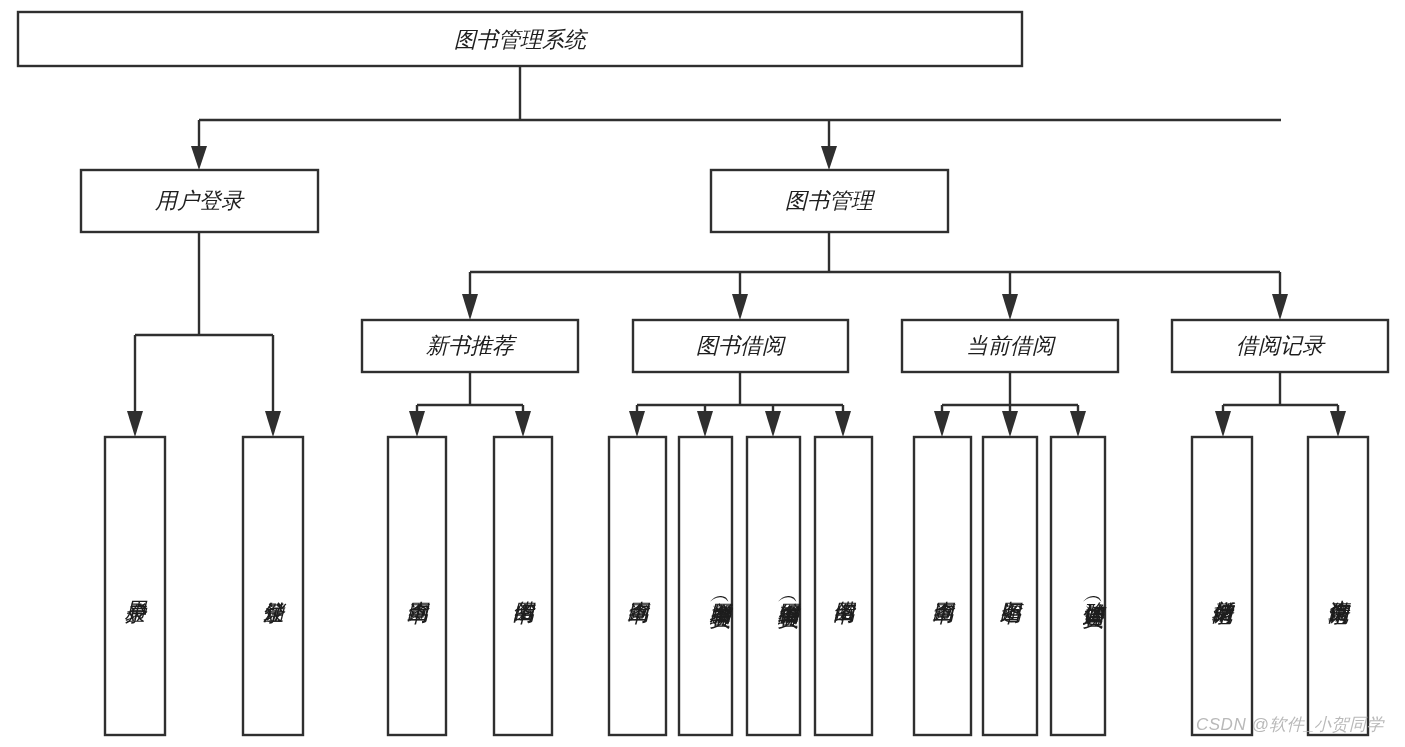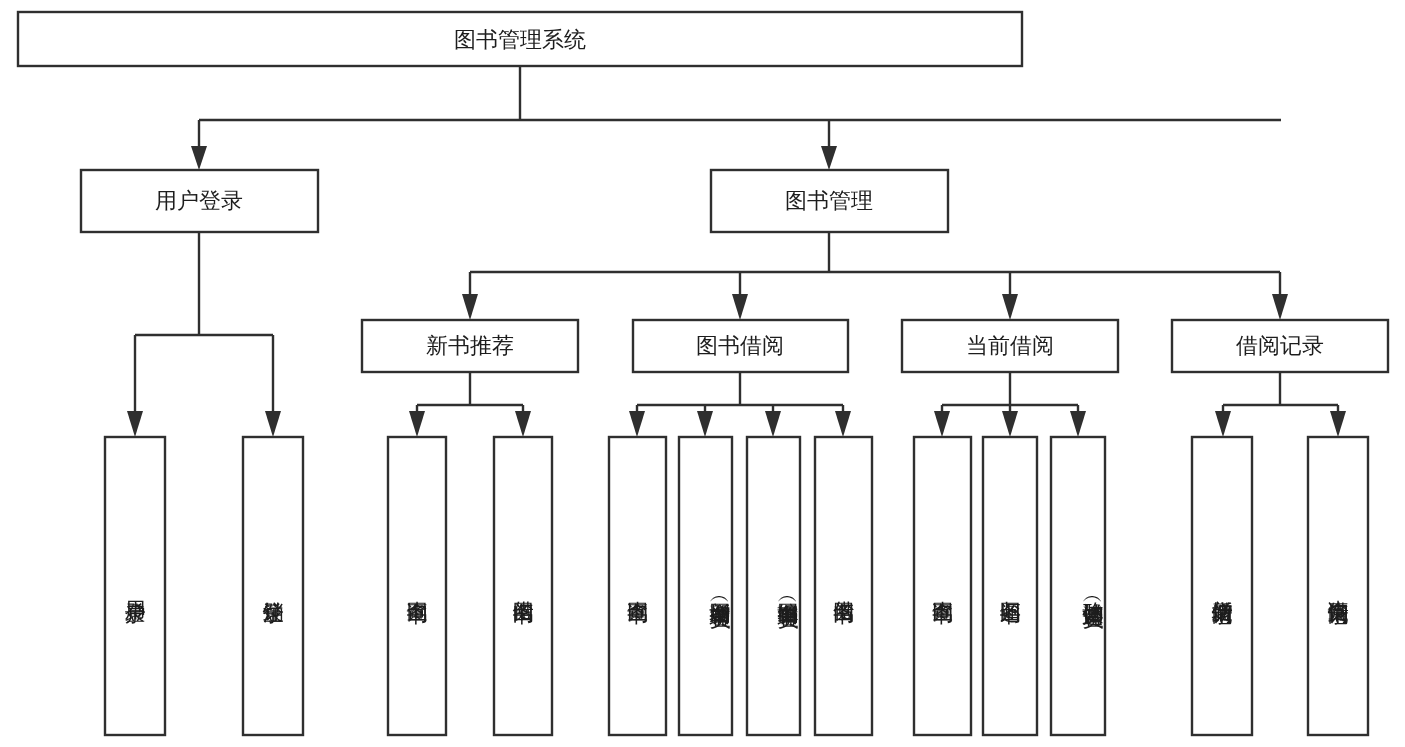--- a/index.html
+++ b/index.html
@@ -11,20 +11,21 @@
     width: 1405px;
     height: 747px;
     font-family: "Liberation Sans", "DejaVu Sans", sans-serif;
     overflow: hidden;
     position: relative;
   }
   #diagram-root {
     position: relative;
     width: 1405px;
     height: 747px;
+    font-style: italic;
   }
   svg.chart-svg {
     position: absolute;
     top: 0;
     left: 0;
     width: 1405px;
     height: 747px;
     display: block;
   }
   .node-box {
@@ -220,14 +221,15 @@
   <div class="node-label-v" style="left:747px; top:437px; width:53px; height:298px; align-items:flex-start; padding-top:6px; box-sizing:border-box;">编辑图书（管理员）</div>
   <div class="node-label-v" style="left:815px; top:437px; width:57px; height:298px;">借阅图书</div>
 
   <div class="node-label-v" style="left:914px; top:437px; width:57px; height:298px;">查询图书</div>
   <div class="node-label-v" style="left:983px; top:437px; width:54px; height:298px;">归还图书</div>
   <div class="node-label-v" style="left:1051px; top:437px; width:54px; height:298px; align-items:flex-start; padding-top:6px; box-sizing:border-box;">确认归还（管理员）</div>
 
   <div class="node-label-v" style="left:1192px; top:437px; width:60px; height:298px;">新增借阅记录</div>
   <div class="node-label-v" style="left:1308px; top:437px; width:60px; height:298px;">查询借阅记录</div>
 
+  <div class="watermark" style="left:1196px; top:713px;">CSDN @软件_小贺同学</div>
 
 </div>
 
 </body></html>

